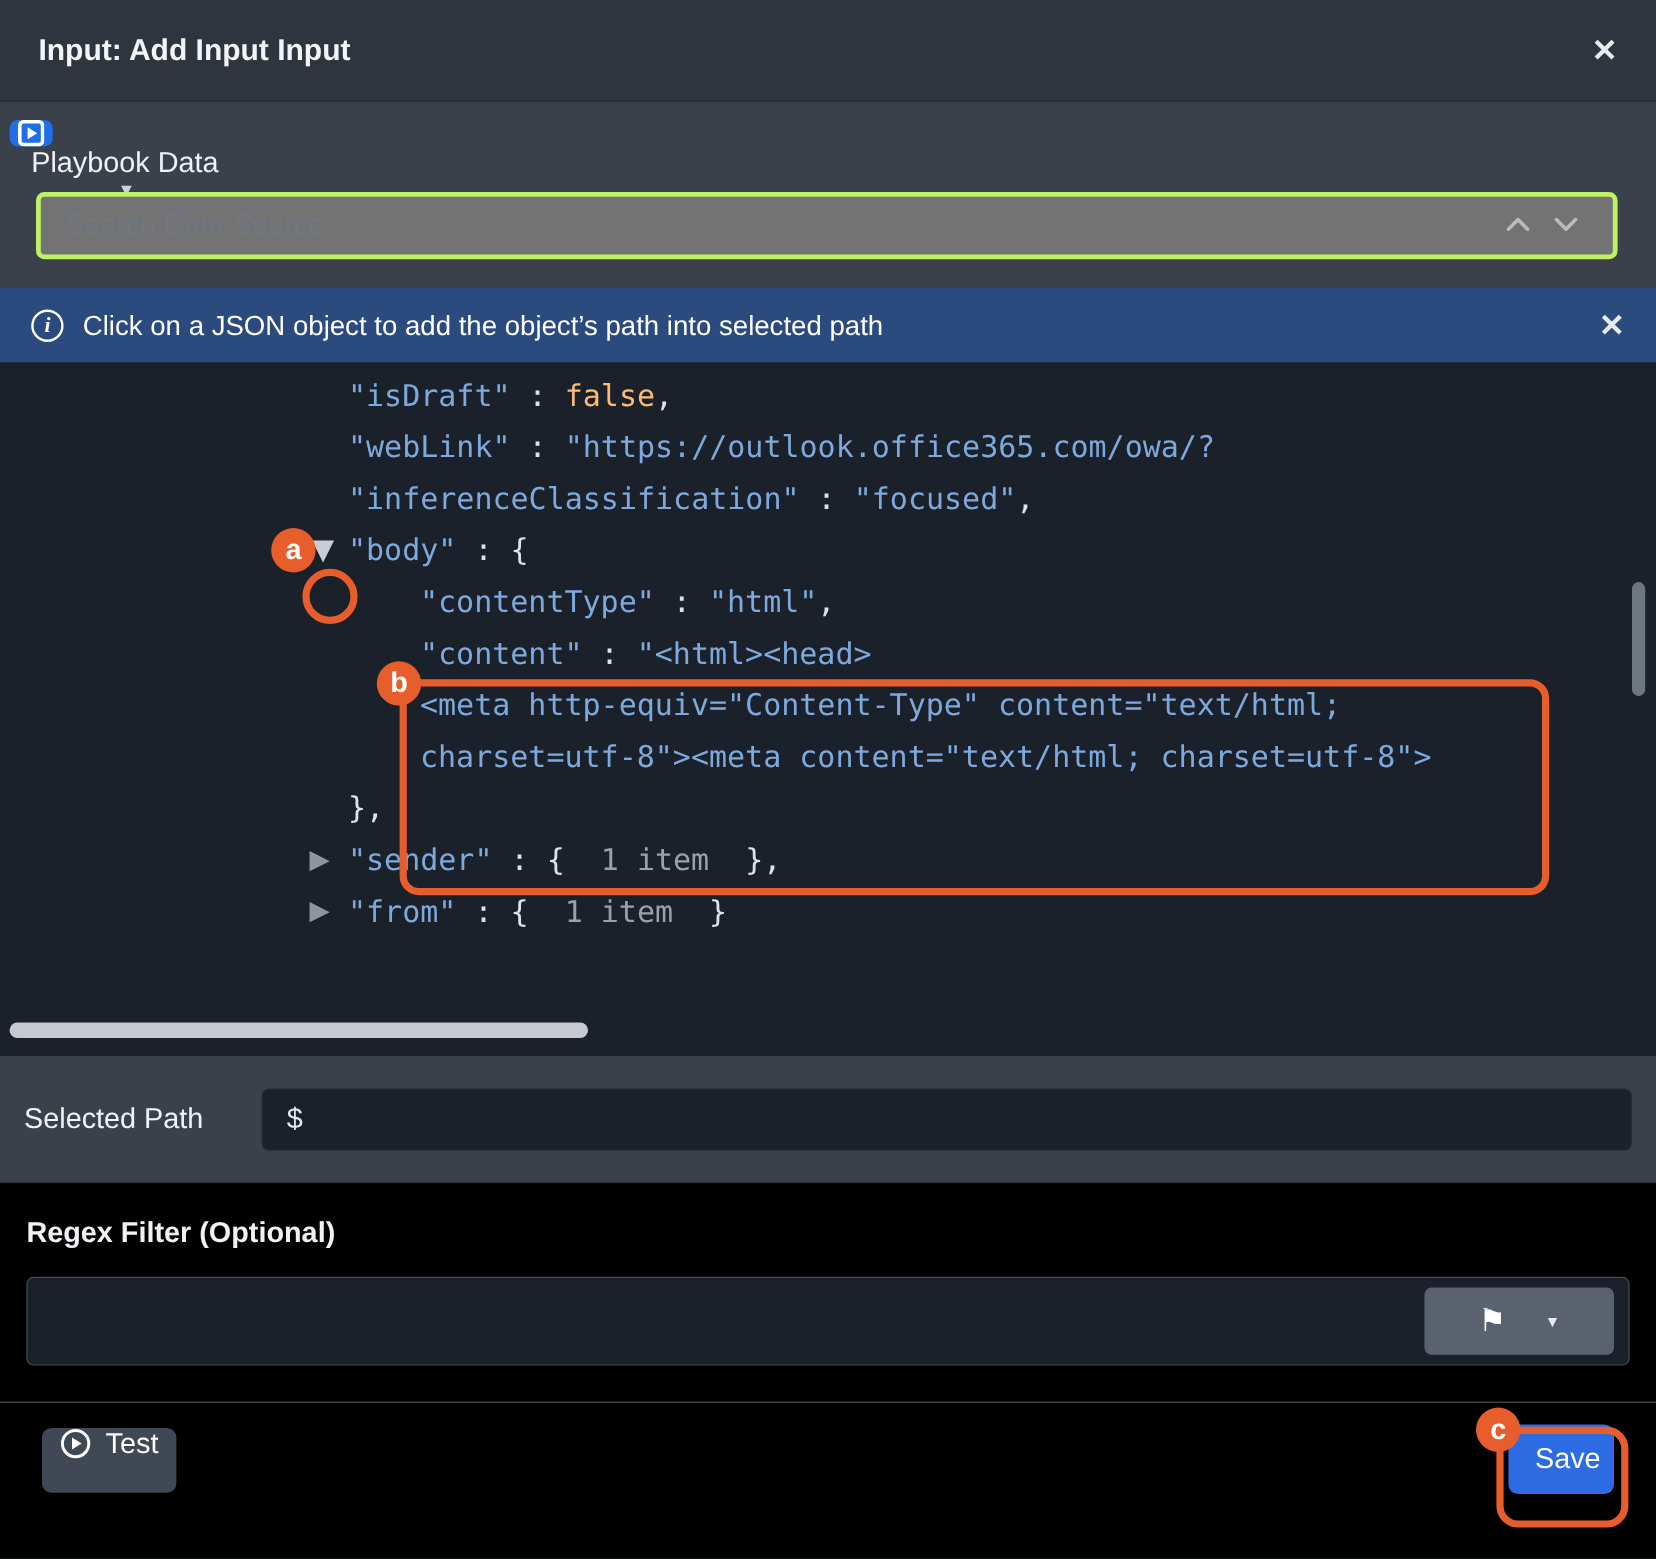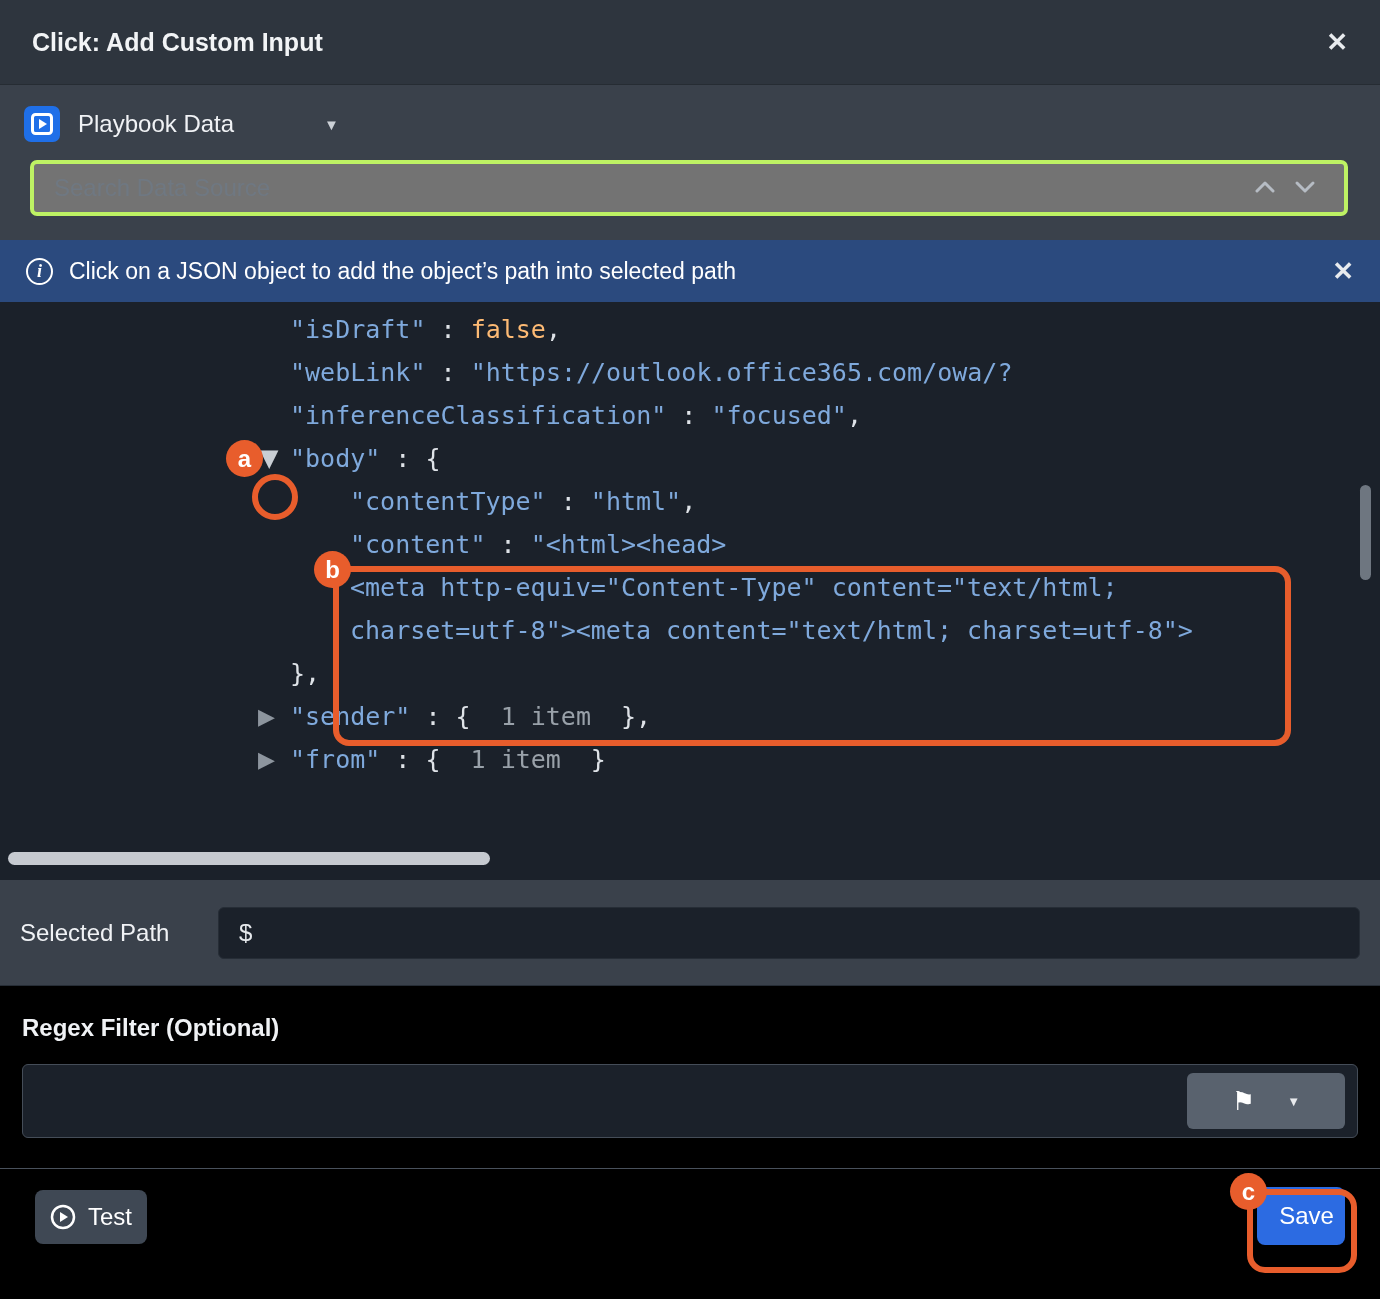--- a/index.html
+++ b/index.html
@@ -20,21 +20,21 @@
     padding:0 32px;
   }
   .modal-title { font-size:25px; font-weight:bold; color:#f2f4f6; }
   .close-x { font-size:26px; color:#e8ebee; cursor:pointer; font-weight:bold; }
 
   
   .source-section {
     position:absolute; left:0; top:85px; width:1380px; height:155px;
     background:#3a414b;
   }
-  .pbd-row { position:absolute; left:24px; top:15px; height:48px; display:flex; align-items:center; cursor:pointer; }
+  .pbd-row { position:absolute; left:8px; top:15px; height:48px; display:flex; align-items:flex-start; cursor:pointer;flex-direction:column; }
   .pbd-icon { width:36px; height:36px; background:#1f6fe8; border-radius:7px; display:flex; align-items:center; justify-content:center; }
   .pbd-label { font-size:24px; color:#f0f2f5; margin-left:18px; }
   .pbd-caret { font-size:15px; color:#ccd1d7; margin-left:90px; }
   .search-wrap { position:absolute; left:30px; top:75px; width:1318px; height:56px; }
   .search-input {
     width:100%; height:100%; background:#737373; border:4px solid #bef264;
     border-radius:7px; color:#e6e9ec; font-size:24px; padding:0 100px 0 20px;
     font-family:"Liberation Sans", sans-serif; outline:none;
   }
   .search-input::placeholder { color:#6f7882; }
@@ -112,21 +112,21 @@
   .flag-caret { font-size:13px; color:#e8eaed; margin-left:32px; }
 
   .footer-bar {
     position:absolute; left:0; top:182px; width:1380px; height:132px;
     border-top:1px solid #49515c;
   }
   .test-btn {
     position:absolute; left:35px; top:21px; width:112px; height:54px;
     background:#3f4854; border:none; border-radius:8px; color:#ffffff;
     font-size:24px; font-family:"Liberation Sans", sans-serif;
-    display:flex; align-items:center; justify-content:center; gap:12px; cursor:pointer;
+    display:flex; justify-content:center; gap:12px; cursor:pointer;
   }
   .save-btn {
     position:absolute; right:35px; top:18px; width:88px; height:58px;
     background:#2c6be2; border:none; border-radius:8px; color:#ffffff;
     font-size:24px; font-family:"Liberation Sans", sans-serif; cursor:pointer;padding-left:11px;
   }
 
   
   .ann { position:absolute; z-index:50; pointer-events:none; }
   .ann-badge {
@@ -135,21 +135,21 @@
     color:#ffffff; font-size:24px; font-weight:bold;
     font-family:"Liberation Sans", sans-serif;
   }
   .ann-circle { width:46px; height:46px; border:6px solid #e85d2c; border-radius:50%; }
   .ann-box { border:6px solid #e85d2c; }
 </style>
 </head>
 <body>
 
 <div class="modal-header">
-  <div class="modal-title">Click: Add Custom Input</div>
+  <div class="modal-title">Input: Add Input Input</div>
   <div class="close-x">✕</div>
 </div>
 
 <div class="source-section">
   <div class="pbd-row">
     <div class="pbd-icon">
       <svg width="22" height="22" viewBox="0 0 22 22">
         <rect x="1.5" y="1.5" width="19" height="19" rx="3" fill="none" stroke="#ffffff" stroke-width="3"></rect>
         <polygon points="8,6 16,11 8,16" fill="#ffffff"></polygon>
       </svg>

